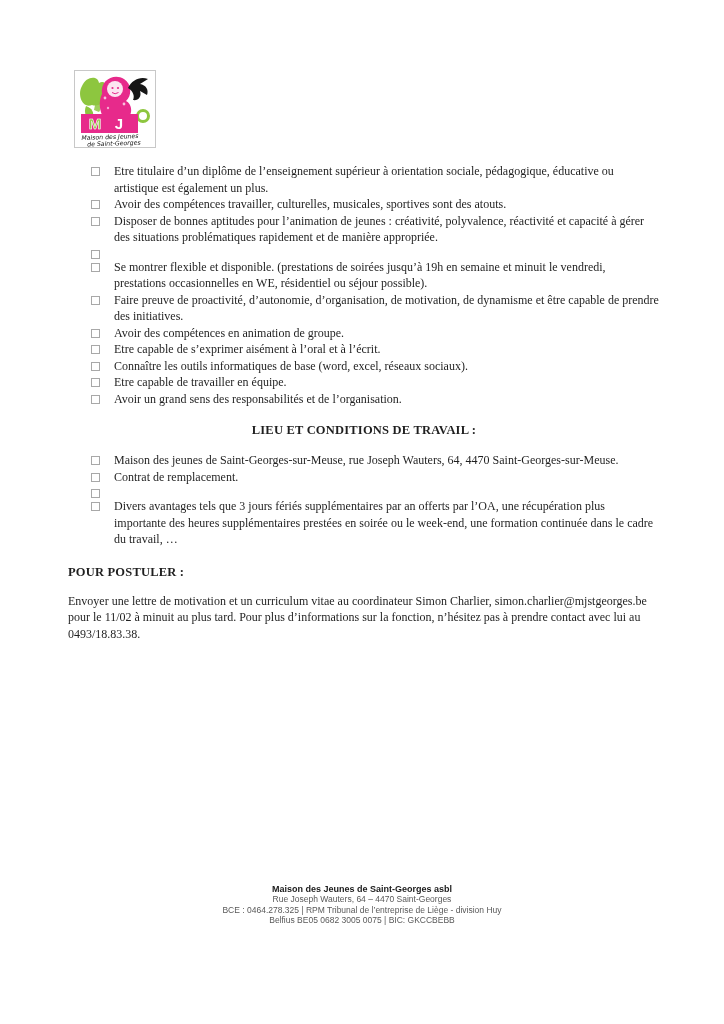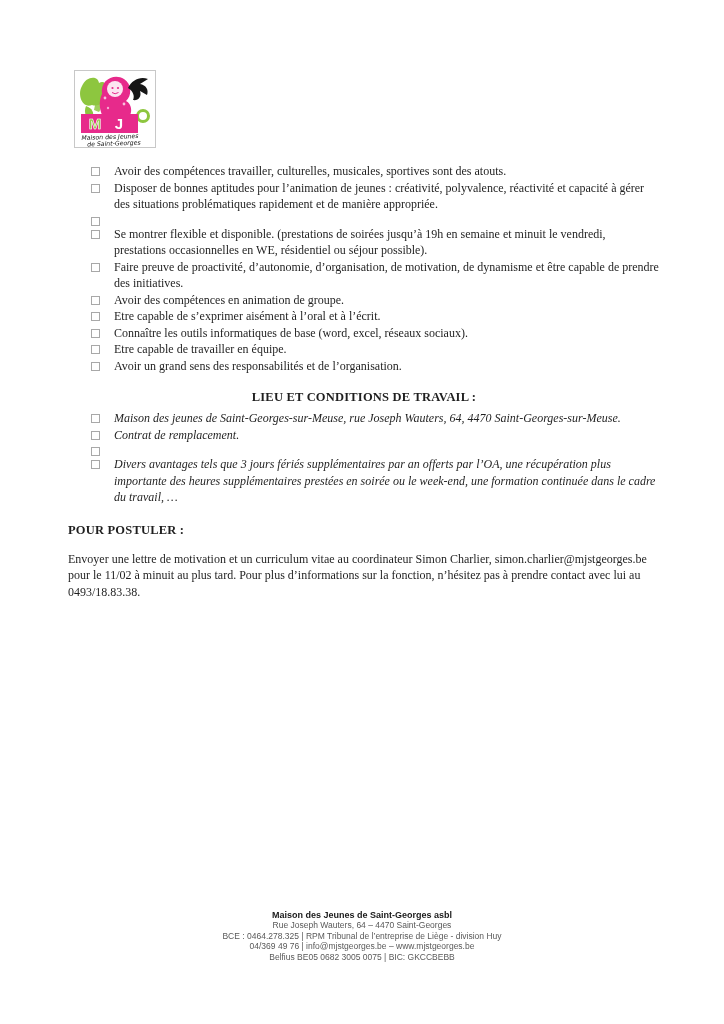--- a/index.html
+++ b/index.html
@@ -21,21 +21,21 @@
 
   
   ul.doc-list {
     list-style: none;
     margin: 0;
     padding: 0 0 0 23px;
     font-size: 12px;
     line-height: 16.5px;
   }
   ul.doc-list.first { margin-top: 15px; }
-  ul.doc-list.second { margin-top: 4px; font-style: italic; }
+  ul.doc-list.second { margin-top: 13px; }
   ul.doc-list li { display: flex; align-items: flex-start; }
   .cb {
     flex: 0 0 auto;
     width: 7px;
     height: 7px;
     border: 1px solid #a8a8a8;
     margin-top: 4px;
     margin-right: 14px;
   }
   .li-text { flex: 0 1 auto; max-width: 545px; }
@@ -55,21 +55,21 @@
   p.apply {
     margin: 12px 0 0 0;
     font-size: 12px;
     line-height: 16.5px;
     max-width: 592px;
   }
 
   
   .footer {
     position: absolute;
-    top: 910px;
+    top: 884px;
     left: 0;
     width: 100%;
     text-align: center;
     font-family: "Liberation Sans", sans-serif;
     color: #595959;
     font-size: 8.5px;
     line-height: 10.4px;
   }
   .footer .org {
     font-weight: bold;
@@ -121,20 +121,24 @@
         <g class="logo-caption">
           <text x="36" y="69" text-anchor="middle" font-size="6.2" fill="#161616" font-style="italic" transform="rotate(-2 36 69)">Maison des Jeunes</text>
           <text x="40" y="75.5" text-anchor="middle" font-size="6.2" fill="#161616" font-style="italic" transform="rotate(-2 40 75)">de Saint-Georges</text>
         </g>
       </svg>
     </div>
 
     <ul class="doc-list first">
       <li>
           <span class="cb"></span>
+          <span class="li-text">Etre titulaire d’un diplôme de l’enseignement supérieur à orientation sociale, pédagogique, éducative ou artistique est également un plus.</span>
+        </li>
+      <li>
+          <span class="cb"></span>
           <span class="li-text">Avoir des compétences travailler, culturelles, musicales, sportives sont des atouts.</span>
         </li>
       <li>
           <span class="cb"></span>
           <span class="li-text">Disposer de bonnes aptitudes pour l’animation de jeunes : créativité, polyvalence, réactivité et capacité à gérer des situations problématiques rapidement et de manière appropriée.</span>
         </li>
       <li>
           <span class="cb"></span>
         </li>
       <li>
@@ -190,16 +194,15 @@
     <h2 class="doc-heading heading-postuler">POUR POSTULER :</h2>
 
     <p class="apply">Envoyer une lettre de motivation et un curriculum vitae au coordinateur Simon Charlier, simon.charlier@mjstgeorges.be pour le 11/02 à minuit au plus tard. Pour plus d’informations sur la fonction, n’hésitez pas à prendre contact avec lui au 0493/18.83.38.</p>
 
   </div>
 
   <div class="footer">
     <div class="org">Maison des Jeunes de Saint-Georges asbl</div>
     <div>Rue Joseph Wauters, 64 – 4470 Saint-Georges</div>
     <div>BCE :  0464.278.325 | RPM Tribunal de l’entreprise de Liège - division Huy</div>
-    <div>04/369 49 76 | info@mjstgeorges.be – www.mjstgeorges.be</div>
     <div>Belfius BE05 0682 3005 0075 | BIC: GKCCBEBB</div>
   </div>
 </div>
 
 </body></html>

